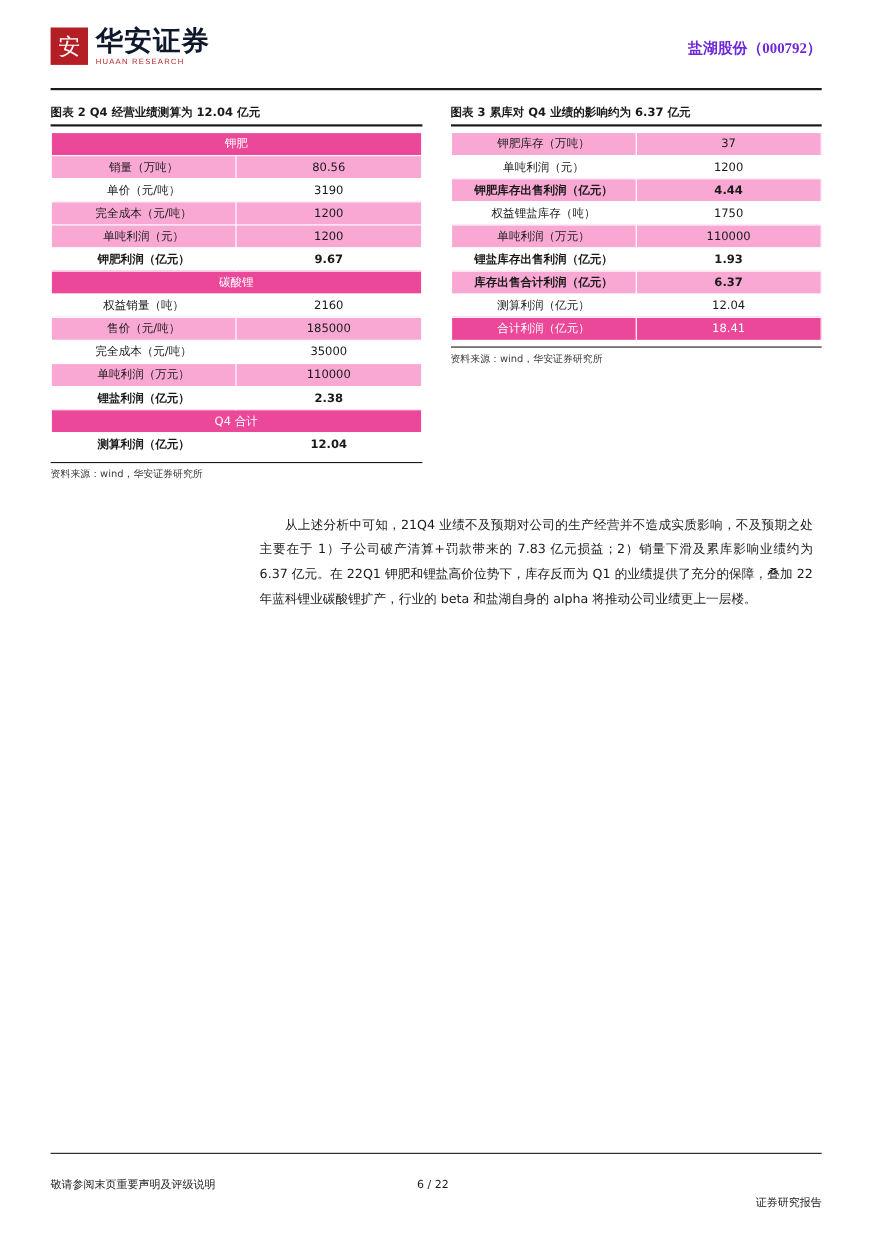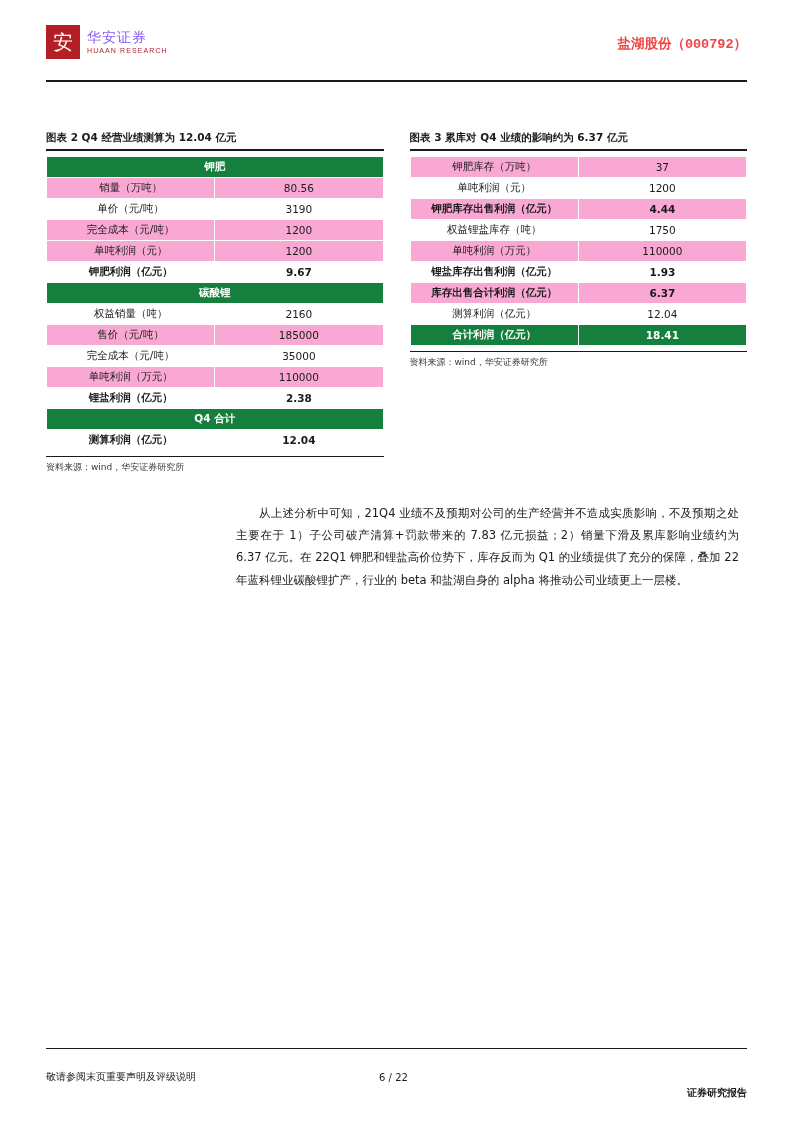--- a/index.html
+++ b/index.html
@@ -41,39 +41,39 @@
     width: 34px;
     height: 34px;
     background: #b31f24;
     color: #ffffff;
     font-size: 20px;
     line-height: 34px;
     text-align: center;
     font-family: "DejaVu Serif", serif;
   }
   .logo-cn {
-    font-size: 14px;
-    font-weight: normal;
-    color: #8b5cf6;
+    font-size: 25px;
+    font-weight: bold;
+    color: #0f172a;
     letter-spacing: 1px;
     font-family: "DejaVu Sans", sans-serif;
     line-height: 1.05;
   }
   .logo-en {
     font-size: 7px;
     color: #b31f24;
     letter-spacing: 1.1px;
     font-family: "Liberation Sans", sans-serif;
     margin-top: 2px;
   }
   .header-right {
     font-size: 13.5px;
     font-weight: bold;
-    color: #ef4444;
-    font-family: Liberation Mono, monospace;
+    color: #6d28d9;
+    font-family: Liberation Serif, serif;
     padding-top: 10px;
   }
   .header-rule {
     height: 2px;
     background: #1a1a1a;
     margin-top: 2px;
   }
 
   
   .figures {
@@ -85,21 +85,20 @@
     flex: 1 1 0;
     min-width: 0;
   }
   .fig-title {
     font-size: 10.5px;
     font-weight: bold;
     font-family: "DejaVu Sans", sans-serif;
     color: #1a1a1a;
     padding-bottom: 4px;
     margin-bottom: 0;
-    margin-top: 36px;
   }
   .fig-title-rule {
     height: 1.6px;
     background: #1a1a1a;
     margin-bottom: 5px;
   }
   table.ftab {
     width: 100%;
     border-collapse: collapse;
     table-layout: fixed;
@@ -111,23 +110,23 @@
     padding: 0 8px;
     vertical-align: middle;
     border: 1px solid #ffffff;
   }
   td.lbl { text-align: center; }
   td.val { text-align: center; }
   tr.row-gray td { background: #f9a8d4; color: #1a1a1a; }
   tr.row-white td { background: #ffffff; color: #1a1a1a; }
   tr.row-bold td { font-weight: bold; }
   tr.row-blue td {
-    background: #15803d;
+    background: #ec4899;
     color: #ffffff;
-    font-weight: bold;
+    font-weight: normal;
     text-align: center;
   }
   tr.row-blue td.full { text-align: center; }
   .src {
     margin-top: 5px;
     border-top: 1.4px solid #1a1a1a;
     padding-top: 4px;
     font-size: 9px;
     color: #3a3a3a;
     font-family: "DejaVu Sans", sans-serif;
@@ -169,21 +168,21 @@
   }
   .footer-center {
     position: absolute;
     left: 0; right: 6px;
     text-align: center;
     font-size: 10px;
     font-weight: normal;
     pointer-events: none;
   }
   .footer-left, .footer-right { font-weight: normal; }
-  .footer-right { font-weight: bold; margin-top: 32px; }
+  .footer-right { font-weight: normal; margin-top: 32px; }
 </style>
 </head>
 <body>
 
 <div class="page">
 
   <div class="header">
     <div class="logo-wrap">
       <div class="logo-mark">安</div>
       <div>

